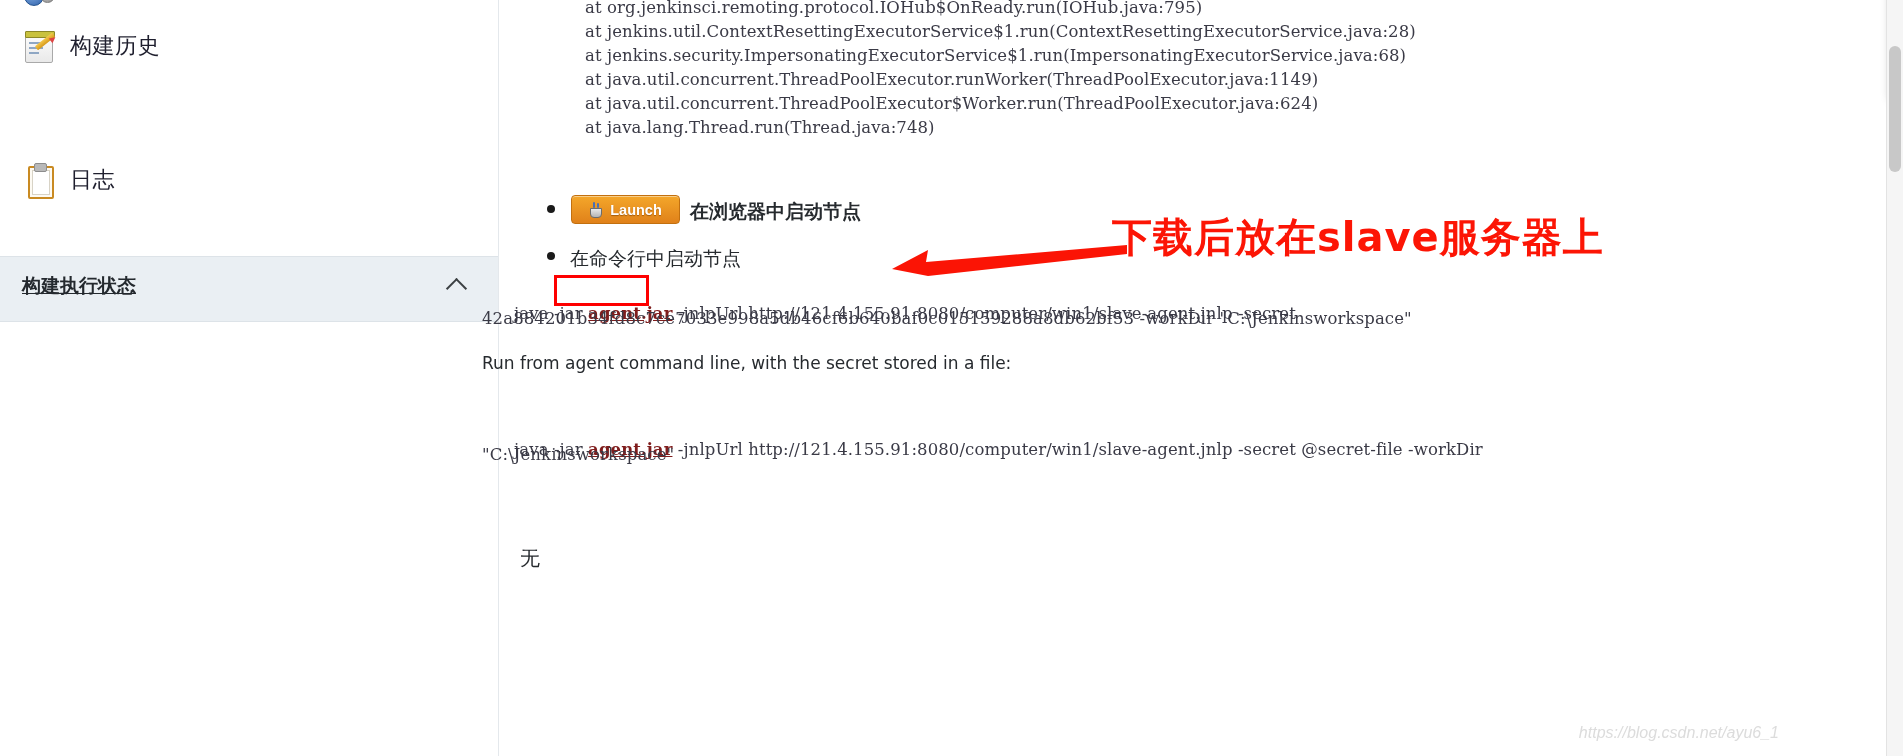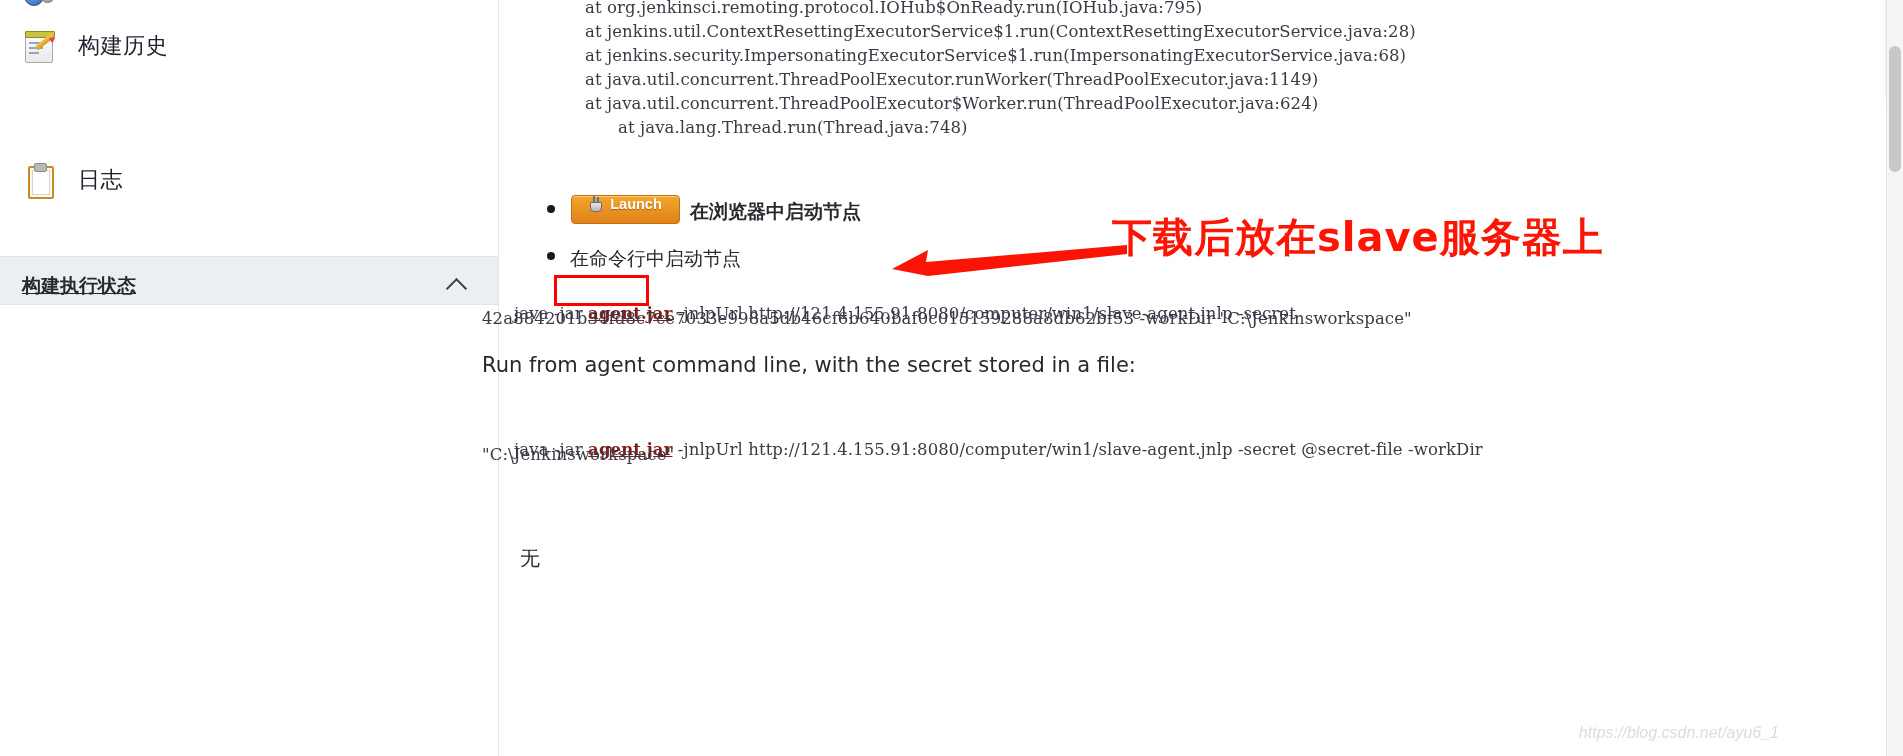--- a/index.html
+++ b/index.html
@@ -25,21 +25,21 @@
     background: #ffffff;
     border-right: 1px solid #e4e8ec;
     box-sizing: border-box;
   }
   .side-item {
     position: absolute;
     left: 22px;
     height: 44px;
     display: flex;
     align-items: center;
-    gap: 22px;
+    gap: 14px;
     cursor: pointer;
   }
   .side-ico {
     width: 34px; height: 34px;
     position: relative;
     flex: 0 0 34px;
   }
   .side-label {
     font-size: 22px;
     color: #1f1f2e;
@@ -120,21 +120,21 @@
     position:absolute; left:18px; top:2px; width:13px; height:13px;
     border-radius:50%;
     background:radial-gradient(circle at 35% 30%, #cfcfcf, #8d8d8d);
     border:1px solid #7a7a7a;
   }
 
   
   #executors {
     position:absolute;
     left:0; top:256px;
-    width:498px; height:49px;
+    width:498px; height:66px;
     background:#eaeff3;
     border-top:1px solid #dde3e8;
     border-bottom:1px solid #dde3e8;
     box-sizing:border-box;
     cursor:pointer;
   }
   #executors .title {
     position:absolute; left:22px; top:16px;
     font-size:19px; font-weight:bold; color:#24292e;
     text-decoration: underline;
@@ -190,21 +190,21 @@
     background:#1a1a1a;
   }
 
   #launch-btn {
     position:absolute;
     left:71px; top:195px;
     width:107px; height:27px;
     background:linear-gradient(#f4a72a,#e0811a);
     border:1px solid #c2700f;
     border-radius:4px;
-    display:flex; align-items:flex-start; justify-content:center;
+    display:flex; align-items:center; justify-content:center;
     gap:7px;
     cursor:pointer;
     box-shadow: inset 0 1px 0 rgba(255,255,255,.45);
   }
   #launch-btn .lbl {
     color:#ffffff;
     font-size:14.5px;
     font-weight:bold;
     font-family:"Liberation Sans",sans-serif;
     text-shadow:0 1px 1px rgba(120,60,0,.6);
@@ -369,21 +369,21 @@
     </div>
   </div>
 
   <div id="main">
 
     <div class="mono stack-line" style="top:-2px;">at org.jenkinsci.remoting.protocol.IOHub$OnReady.run(IOHub.java:795)</div>
     <div class="mono stack-line" style="top:22px;">at jenkins.util.ContextResettingExecutorService$1.run(ContextResettingExecutorService.java:28)</div>
     <div class="mono stack-line" style="top:46px;">at jenkins.security.ImpersonatingExecutorService$1.run(ImpersonatingExecutorService.java:68)</div>
     <div class="mono stack-line" style="top:70px;">at java.util.concurrent.ThreadPoolExecutor.runWorker(ThreadPoolExecutor.java:1149)</div>
     <div class="mono stack-line" style="top:94px;">at java.util.concurrent.ThreadPoolExecutor$Worker.run(ThreadPoolExecutor.java:624)</div>
-    <div class="mono stack-line" style="top:118px;margin-left:33px;">at java.lang.Thread.run(Thread.java:748)</div>
+    <div class="mono stack-line" style="top:118px;">at java.lang.Thread.run(Thread.java:748)</div>
 
 
     <span class="bullet" style="top:205px;"></span>
     <div id="launch-btn">
       <span class="java-ico">
         <span class="steam"></span>
           <span class="steam2"></span>
           <span class="cup"></span>
       </span>
       <span class="lbl">Launch</span>
@@ -397,21 +397,21 @@
     <svg id="red-arrow" width="235" height="40" viewBox="0 0 235 40">
       <polygon points="0,24 36,5 34,17 235,0 235,9 36,31" fill="#fb1405"></polygon>
     </svg>
 
     <div id="agent-box"></div>
     <div class="mono" style="position:absolute; left:-18px; top:285px;">
       <span>java -jar </span><span class="code-kw">agent.jar</span><span> -jnlpUrl http://121.4.155.91:8080/computer/win1/slave-agent.jnlp -secret</span>
     </div>
     <div class="mono" style="position:absolute; left:-18px; top:309px;">42a884201b34fd8c7ce7033e998a5db46cf6b640baf0c015159288a8db62bf53 -workDir "C:\Jenkinsworkspace"</div>
 
-    <div class="para-cn" style="left:-18px; top:353px; font-size:21px;">Run from agent command line, with the secret stored in a file:</div>
+    <div class="para-cn" style="left:-18px; top:353px; font-size:17px;">Run from agent command line, with the secret stored in a file:</div>
 
 
     <div class="mono" style="position:absolute; left:-18px; top:421px;">
       <span>java -jar </span><span class="code-kw">agent.jar</span><span> -jnlpUrl http://121.4.155.91:8080/computer/win1/slave-agent.jnlp -secret @secret-file -workDir</span>
     </div>
     <div class="mono" style="position:absolute; left:-18px; top:445px;">"C:\Jenkinsworkspace"</div>
 
     <div id="none-text">无</div>
 
     <div id="gt-popup">

